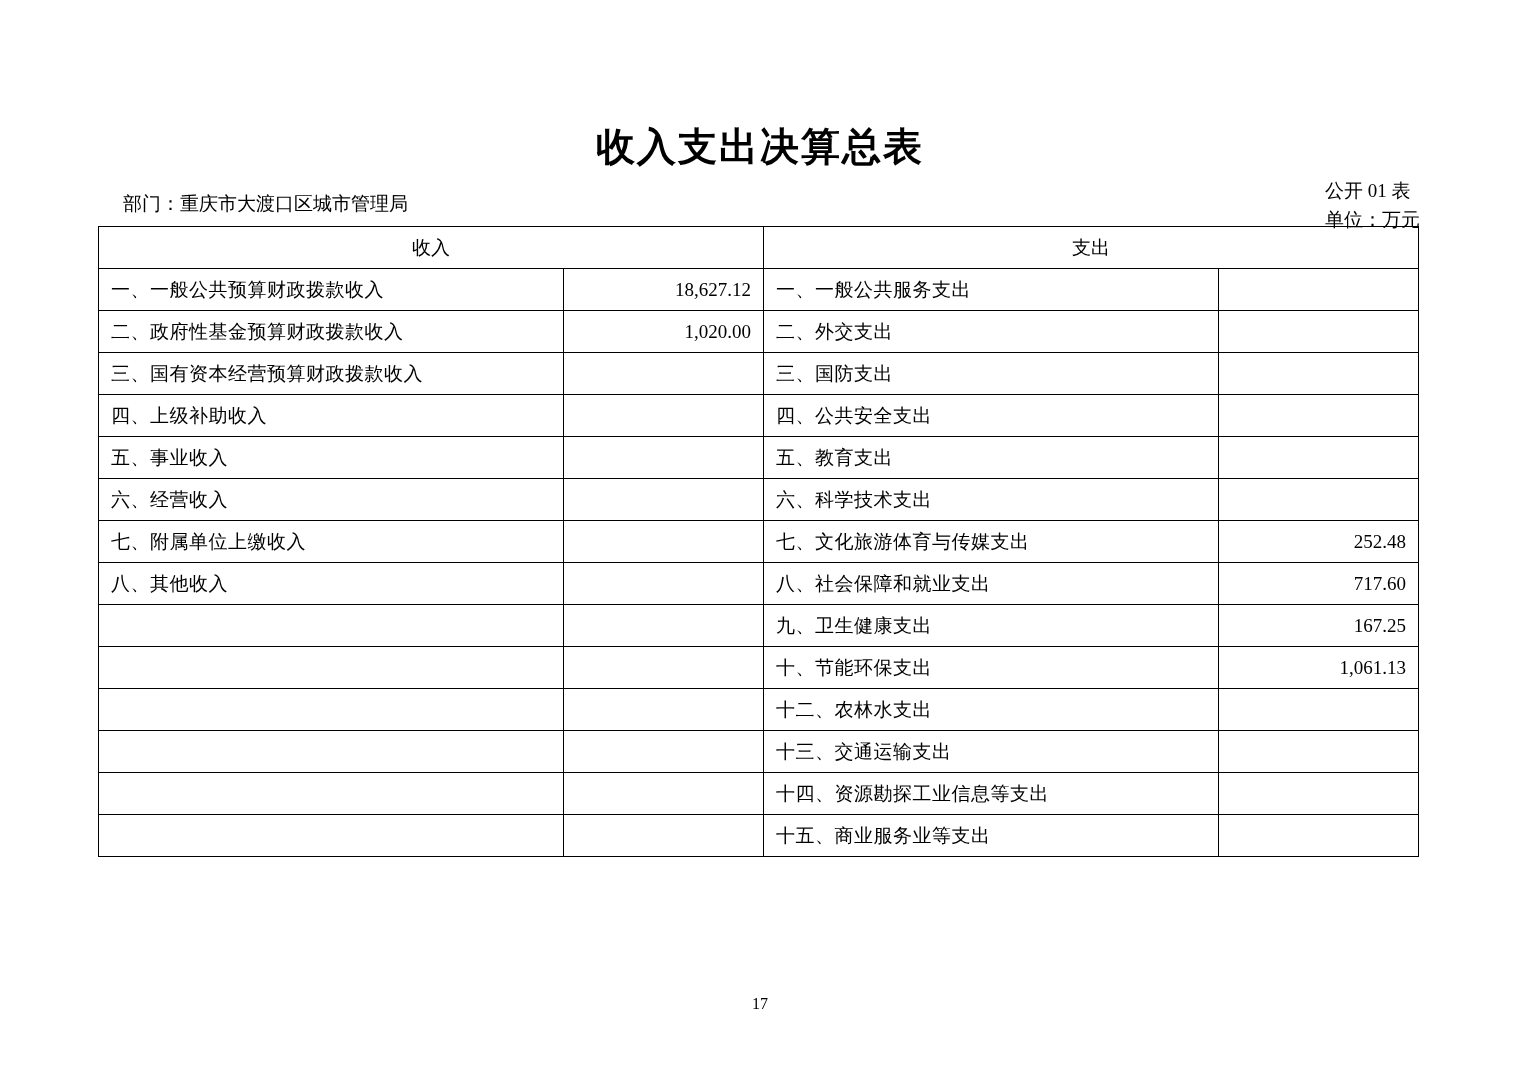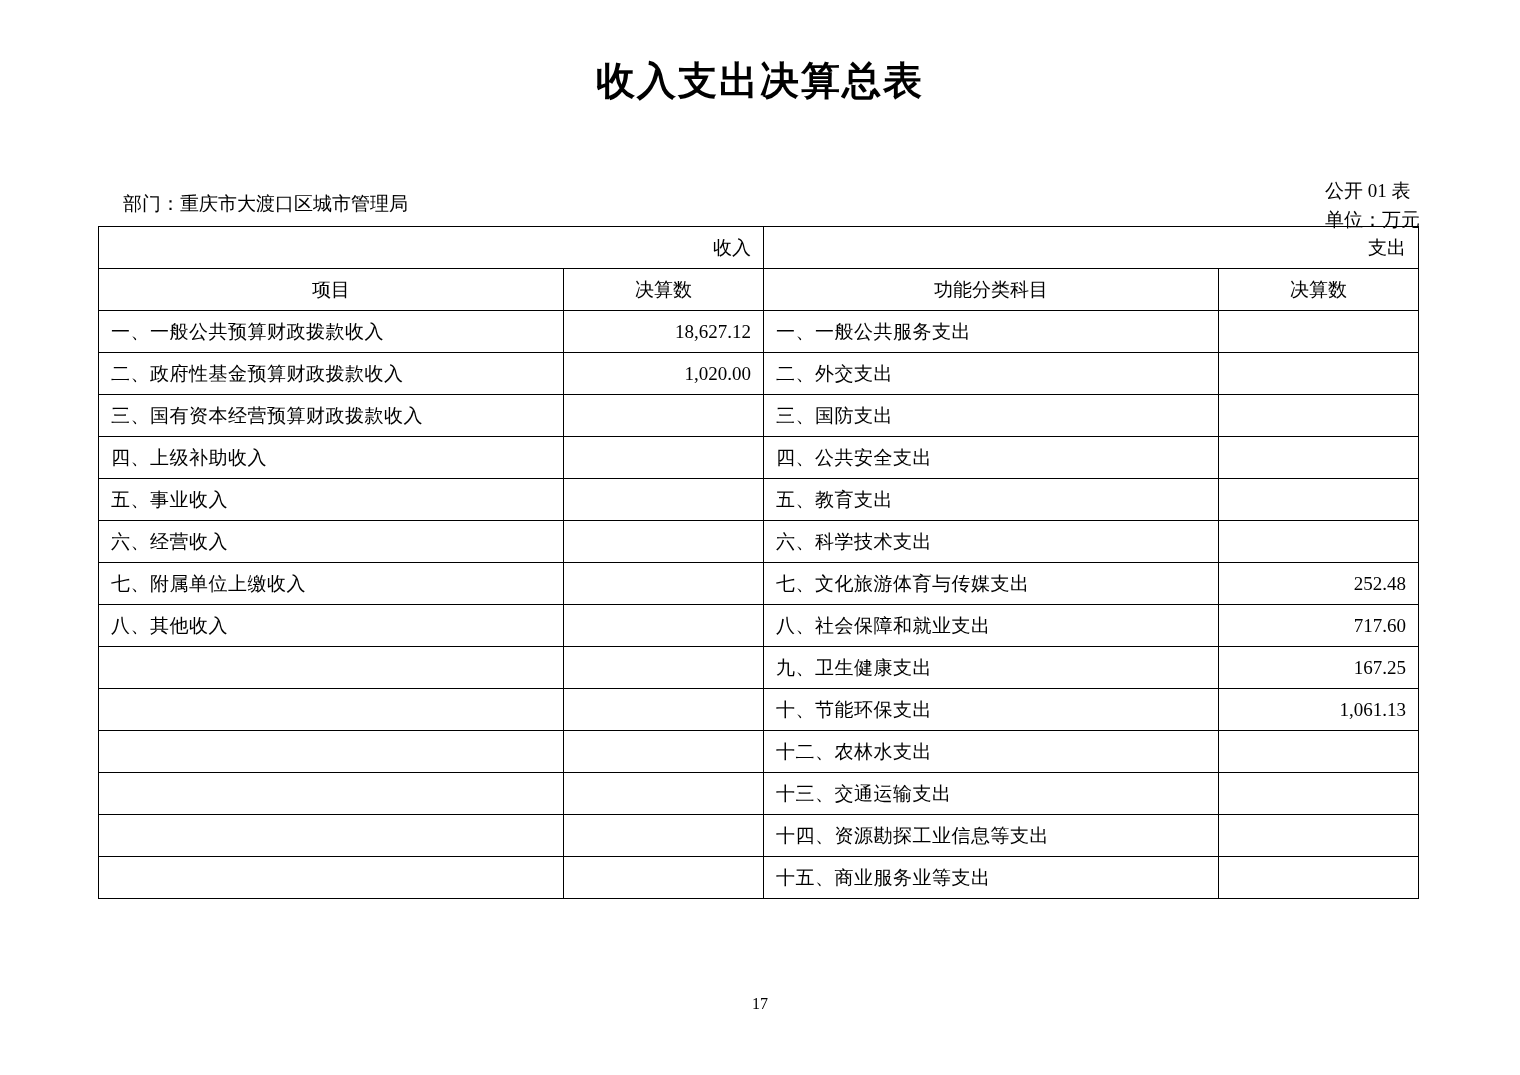--- a/index.html
+++ b/index.html
@@ -20,21 +20,21 @@
     width: 1520px;
     height: 1075px;
     box-sizing: border-box;
   }
   .doc-title {
     text-align: center;
     font-size: 39px;
     font-weight: bold;
     letter-spacing: 2px;
     margin: 0;
-    padding-top: 54px;
+    padding-top: 120px;
     font-family: "Liberation Serif", "DejaVu Serif", serif;
   }
   .meta-right {
     position: absolute;
     right: 100px;
     top: 176px;
     text-align: left;
     font-size: 19px;
     line-height: 29px;
   }
@@ -56,21 +56,21 @@
   table.main td, table.main th {
     border: 1px solid #000000;
     height: 42px;
     padding: 0 12px;
     font-size: 19px;
     font-weight: normal;
     vertical-align: middle;
     box-sizing: border-box;
   }
   .grp-head {
-    text-align: right;
+    text-align: center;
     font-size: 20px;
     margin-top: 37px;
   }
   .col-head {
     text-align: center;
     font-size: 20px;
   }
   .cell-item {
     text-align: left;
     letter-spacing: 0.5px;
@@ -112,26 +112,20 @@
       <col class="w-item-l">
       <col class="w-num-l">
       <col class="w-item-r">
       <col class="w-num-r">
     </colgroup>
     <thead>
       <tr>
         <th class="grp-head" colspan="2">收入</th>
         <th class="grp-head" colspan="2">支出</th>
       </tr>
-      <tr>
-        <th class="col-head">项目</th>
-        <th class="col-head">决算数</th>
-        <th class="col-head">功能分类科目</th>
-        <th class="col-head">决算数</th>
-      </tr>
     </thead>
     <tbody>
       <tr>
         <td class="cell-item">一、一般公共预算财政拨款收入</td>
         <td class="cell-num">18,627.12</td>
         <td class="cell-item">一、一般公共服务支出</td>
         <td class="cell-num"></td>
       </tr>
       <tr>
         <td class="cell-item">二、政府性基金预算财政拨款收入</td>

